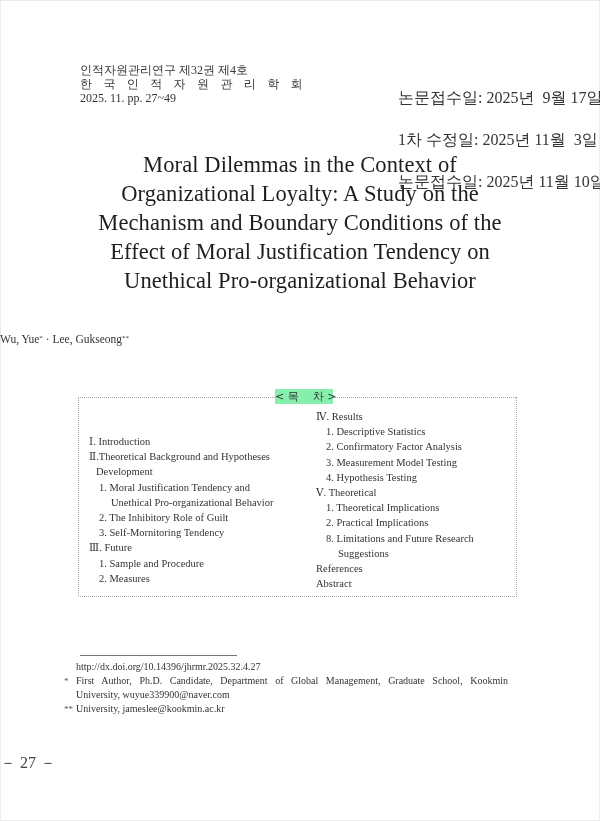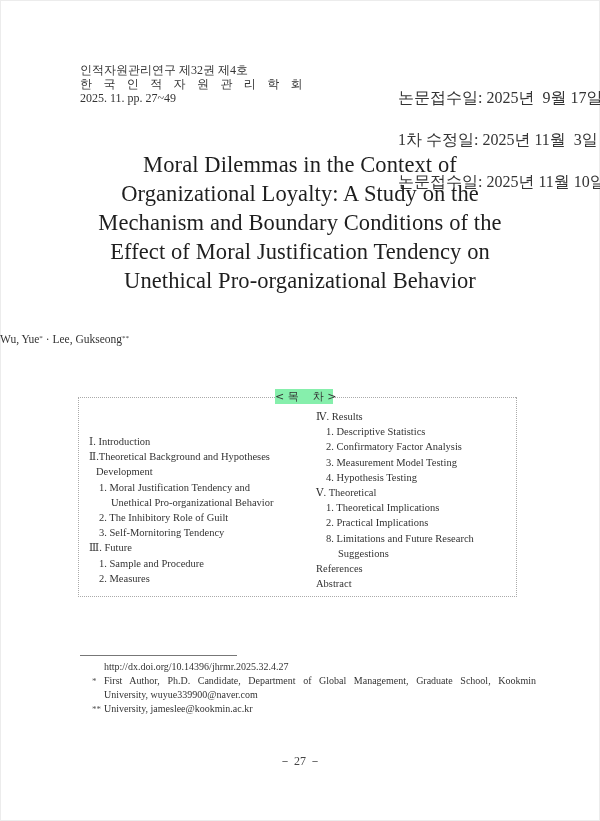--- a/index.html
+++ b/index.html
@@ -100,36 +100,35 @@
     .lvl1 { padding-left: 10px; }
     .lvl1i { padding-left: 22px; }
     .footnote-rule {
       position: absolute;
       left: 80px; top: 655px;
       width: 157px;
       border-top: 1px solid #777;
     }
     .footnotes {
       position: absolute;
-      left: 92px; top: 660px;
+      left: 64px; top: 660px;
       width: 444px;
       font-size: 10px;
       line-height: 14px;
       color: #333;
     }
     .fn { display: flex; }
     .fn .mark { width: 12px; flex: none; color: #555; font-size: 9px; }
     .fn .text { flex: 1; text-align: justify; text-align-last: left; }
     .fn .justified { text-align: justify; text-align-last: justify; display: block; }
     .page-number {
       position: absolute;
       left: 0; top: 753px;
       width: 600px;
-      text-align: center;
-      font-size: 12px;
+      font-size: 16px;
       color: #444;
       white-space: pre;
     }
   </style>
 </head>
 <body>
 
 <div class="page-border"></div>
 
 <div class="hdr-left">

